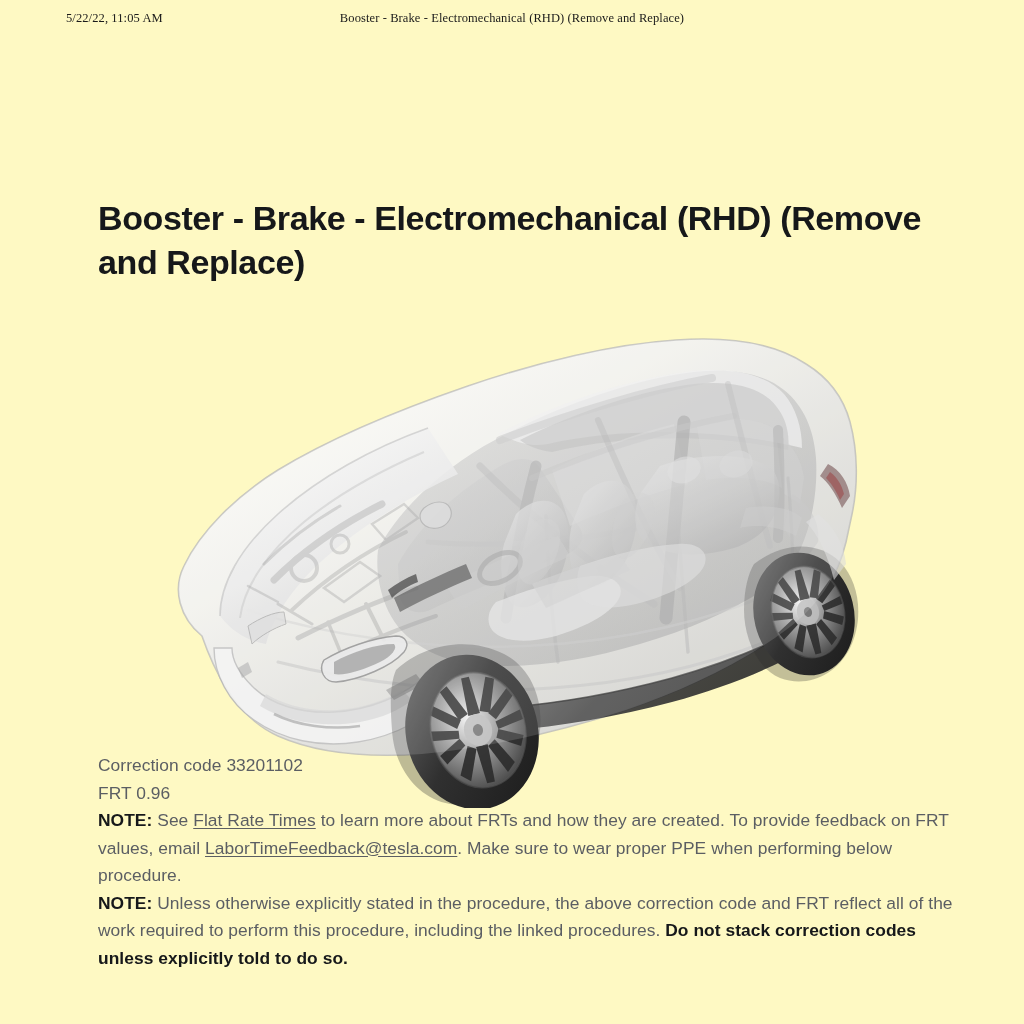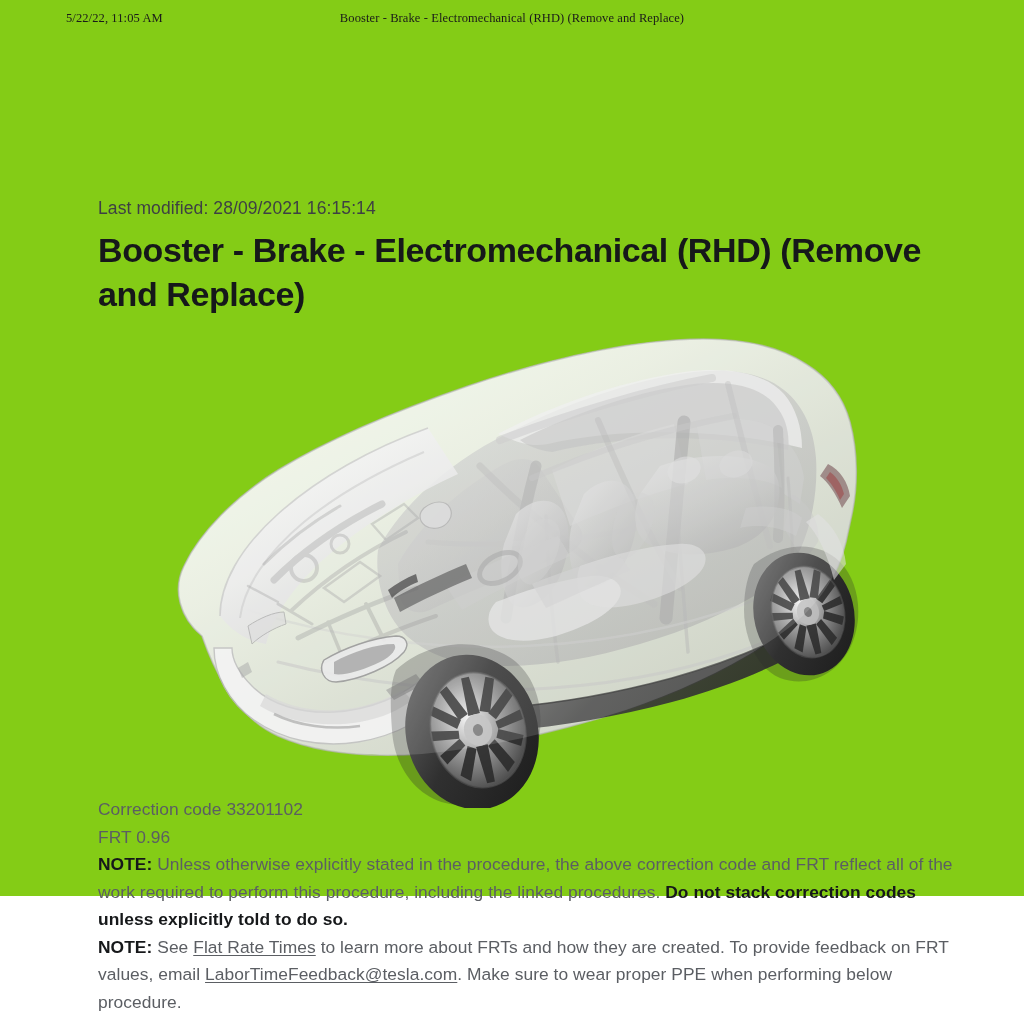--- a/index.html
+++ b/index.html
@@ -11,22 +11,22 @@
     width: 1024px;
     height: 1024px;
     overflow: hidden;
     font-family: "Liberation Sans", sans-serif;
     -webkit-font-smoothing: antialiased;
   }
 
   .page {
     position: relative;
     width: 1024px;
-    height: 896px;
-    background: #84cc16;
+    height: 1024px;
+    background: #fef9c3;
   }
 
   
   .print-header {
     position: absolute;
     top: 11px;
     left: 0;
     width: 1024px;
     height: 20px;
     font-family: "Liberation Serif", serif;
@@ -84,21 +84,21 @@
     top: 318px;
     width: 800px;
     height: 490px;
   }
   .figure svg { display: block; width: 100%; height: 100%; }
 
   
   .body-copy {
     position: absolute;
     left: 98px;
-    top: 796px;
+    top: 752px;
     width: 856px;
     font-size: 17.4px;
     line-height: 27.5px;
     color: #5b5e63;
     letter-spacing: .05px;
   }
   .body-copy p { margin: 0; }
   .meta-line { color: #5b5e63; }
   .note-label {
     font-weight: 700;
@@ -119,21 +119,20 @@
 <body>
 
 <div class="page">
 
   <div class="print-header">
     <span class="ph-date">5/22/22, 11:05 AM</span>
     <span class="ph-title">Booster - Brake - Electromechanical (RHD) (Remove and Replace)</span>
   </div>
 
   <div class="content">
-    <div class="last-modified">Last modified: 28/09/2021 16:15:14</div>
     <h1 class="doc-title">Booster - Brake - Electromechanical (RHD) (Remove and Replace)</h1>
   </div>
 
   <div class="figure">
     <svg viewBox="0 0 800 490" xmlns="http://www.w3.org/2000/svg">
       <defs>
         <linearGradient id="bodyGrad" x1="0.1" y1="0.1" x2="0.85" y2="0.95">
           <stop offset="0%" stop-color="#fdfdfd"></stop>
           <stop offset="32%" stop-color="#f0f0f0"></stop>
           <stop offset="62%" stop-color="#dddddd"></stop>
@@ -453,22 +452,22 @@
     </svg>
   </div>
 
   <div class="body-copy">
 
     <p class="meta-line">Correction code 33201102</p>
 
     <p class="meta-line">FRT 0.96</p>
 
     <p>
+      <span class="note-label">NOTE:</span><span> See </span><span class="doc-link">Flat Rate Times</span><span> to learn more about FRTs and how they are created. To provide feedback on FRT values, email </span><span class="doc-link">LaborTimeFeedback@tesla.com</span><span>. Make sure to wear proper PPE when performing below procedure.</span>
+    </p>
+
+    <p>
       <span class="note-label">NOTE:</span><span> Unless otherwise explicitly stated in the procedure, the above correction code and FRT reflect all of the work required to perform this procedure, including the linked procedures. </span><span class="strong-dark">Do not stack correction codes unless explicitly told to do so.</span>
     </p>
 
-    <p>
-      <span class="note-label">NOTE:</span><span> See </span><span class="doc-link">Flat Rate Times</span><span> to learn more about FRTs and how they are created. To provide feedback on FRT values, email </span><span class="doc-link">LaborTimeFeedback@tesla.com</span><span>. Make sure to wear proper PPE when performing below procedure.</span>
-    </p>
-
   </div>
 
 </div>
 
 </body></html>

